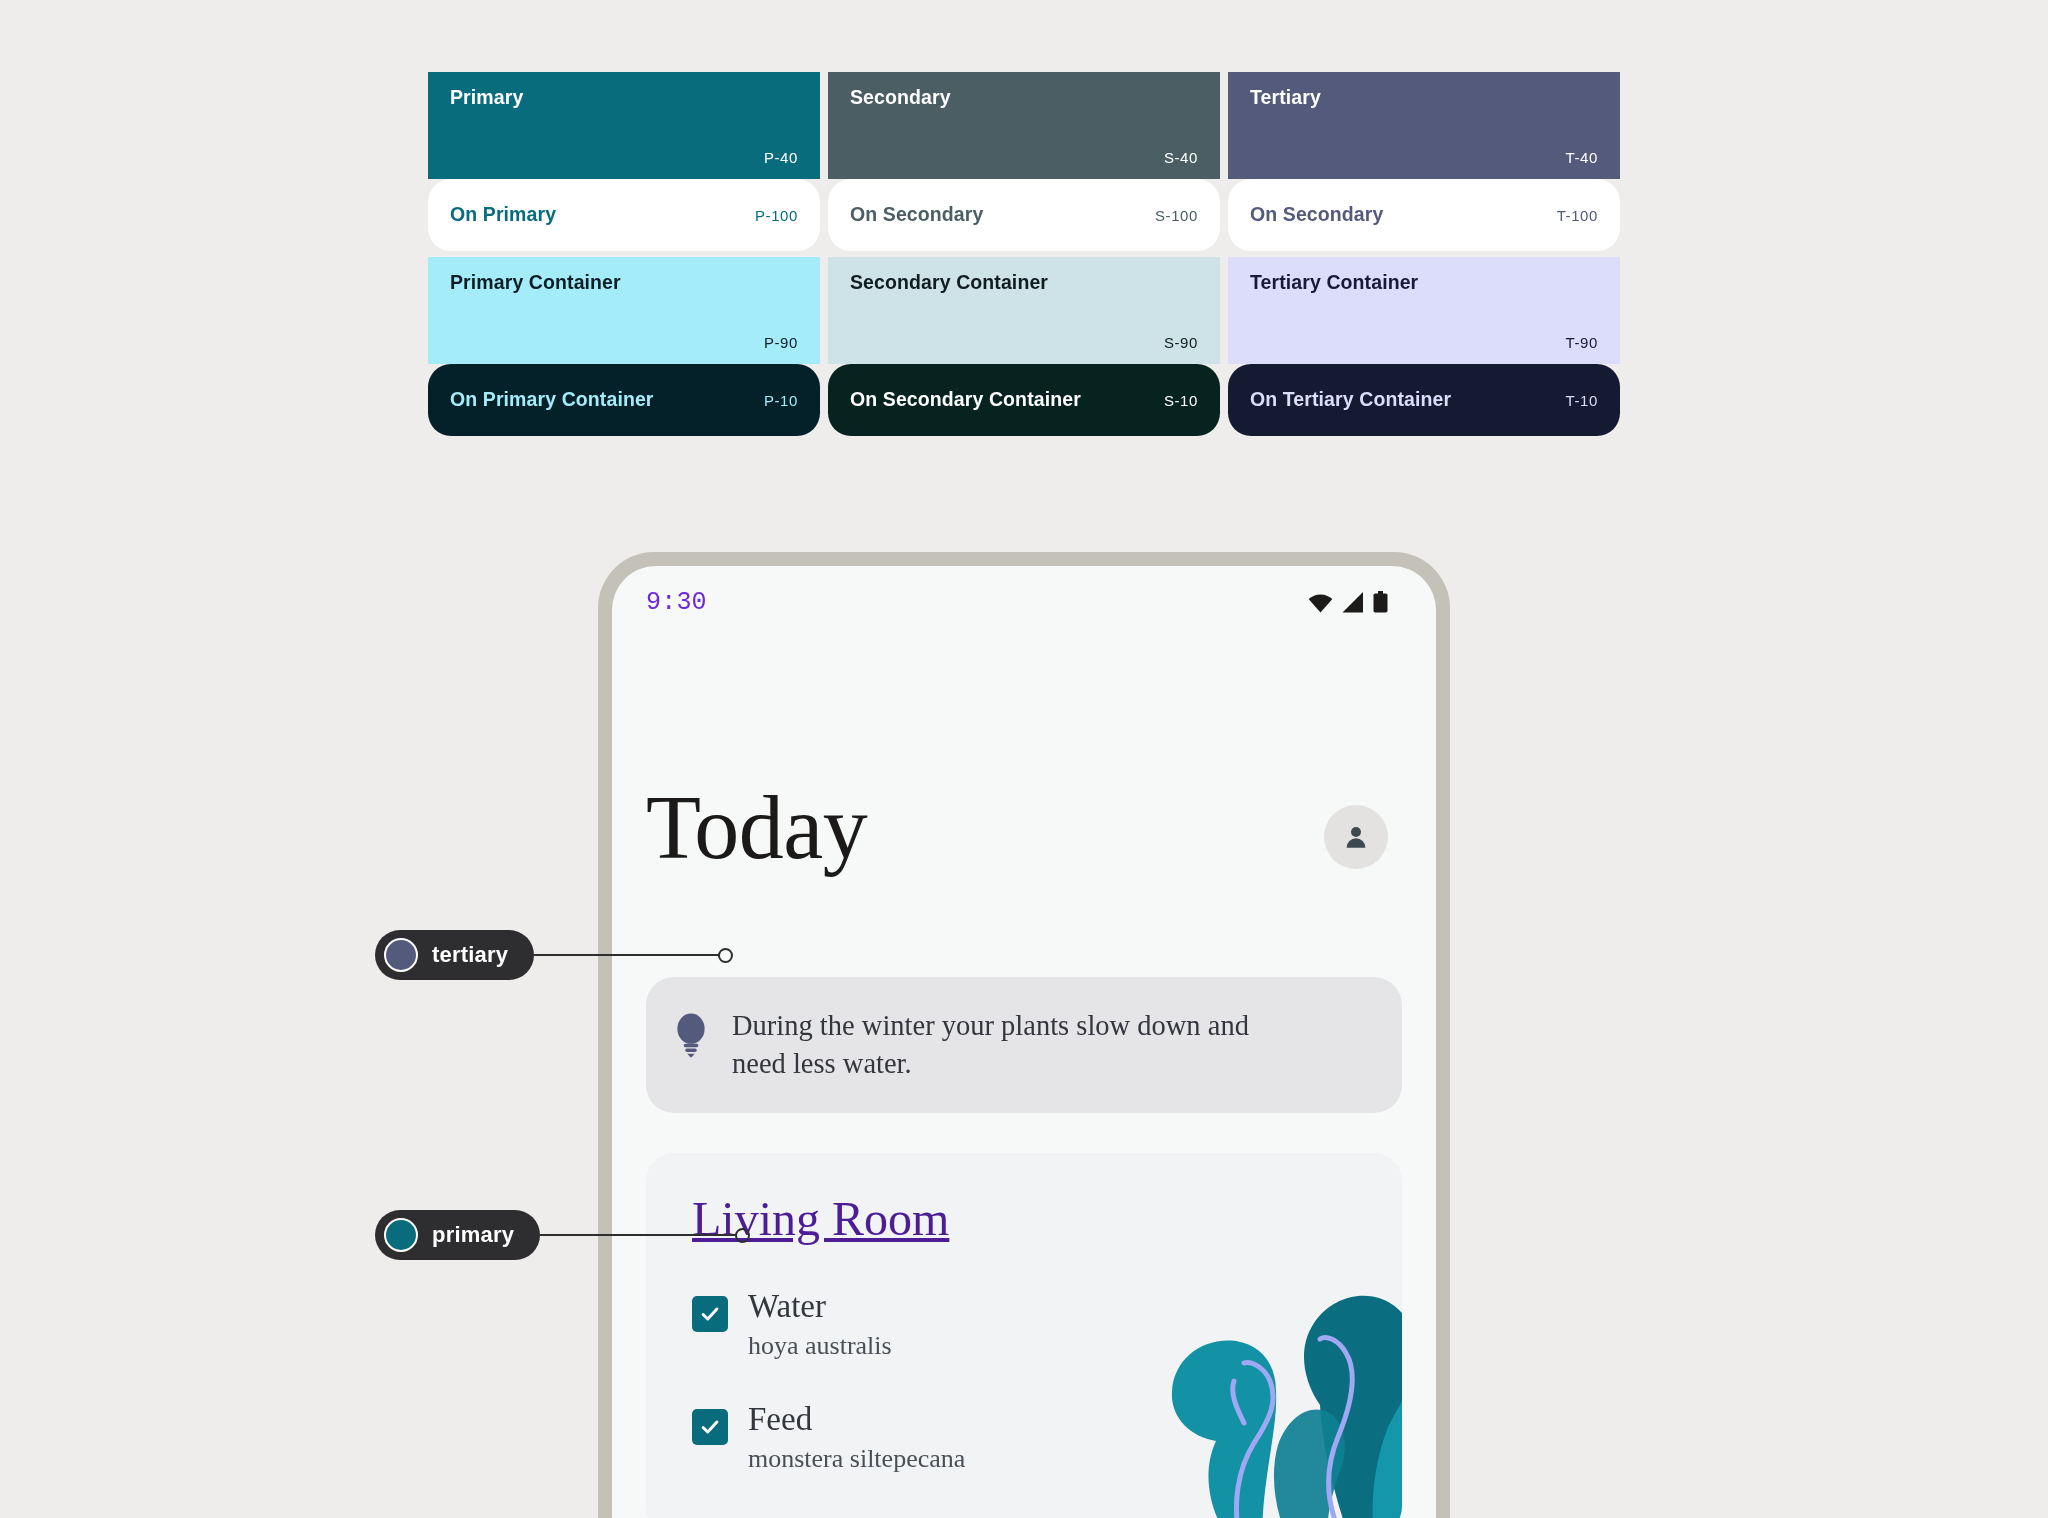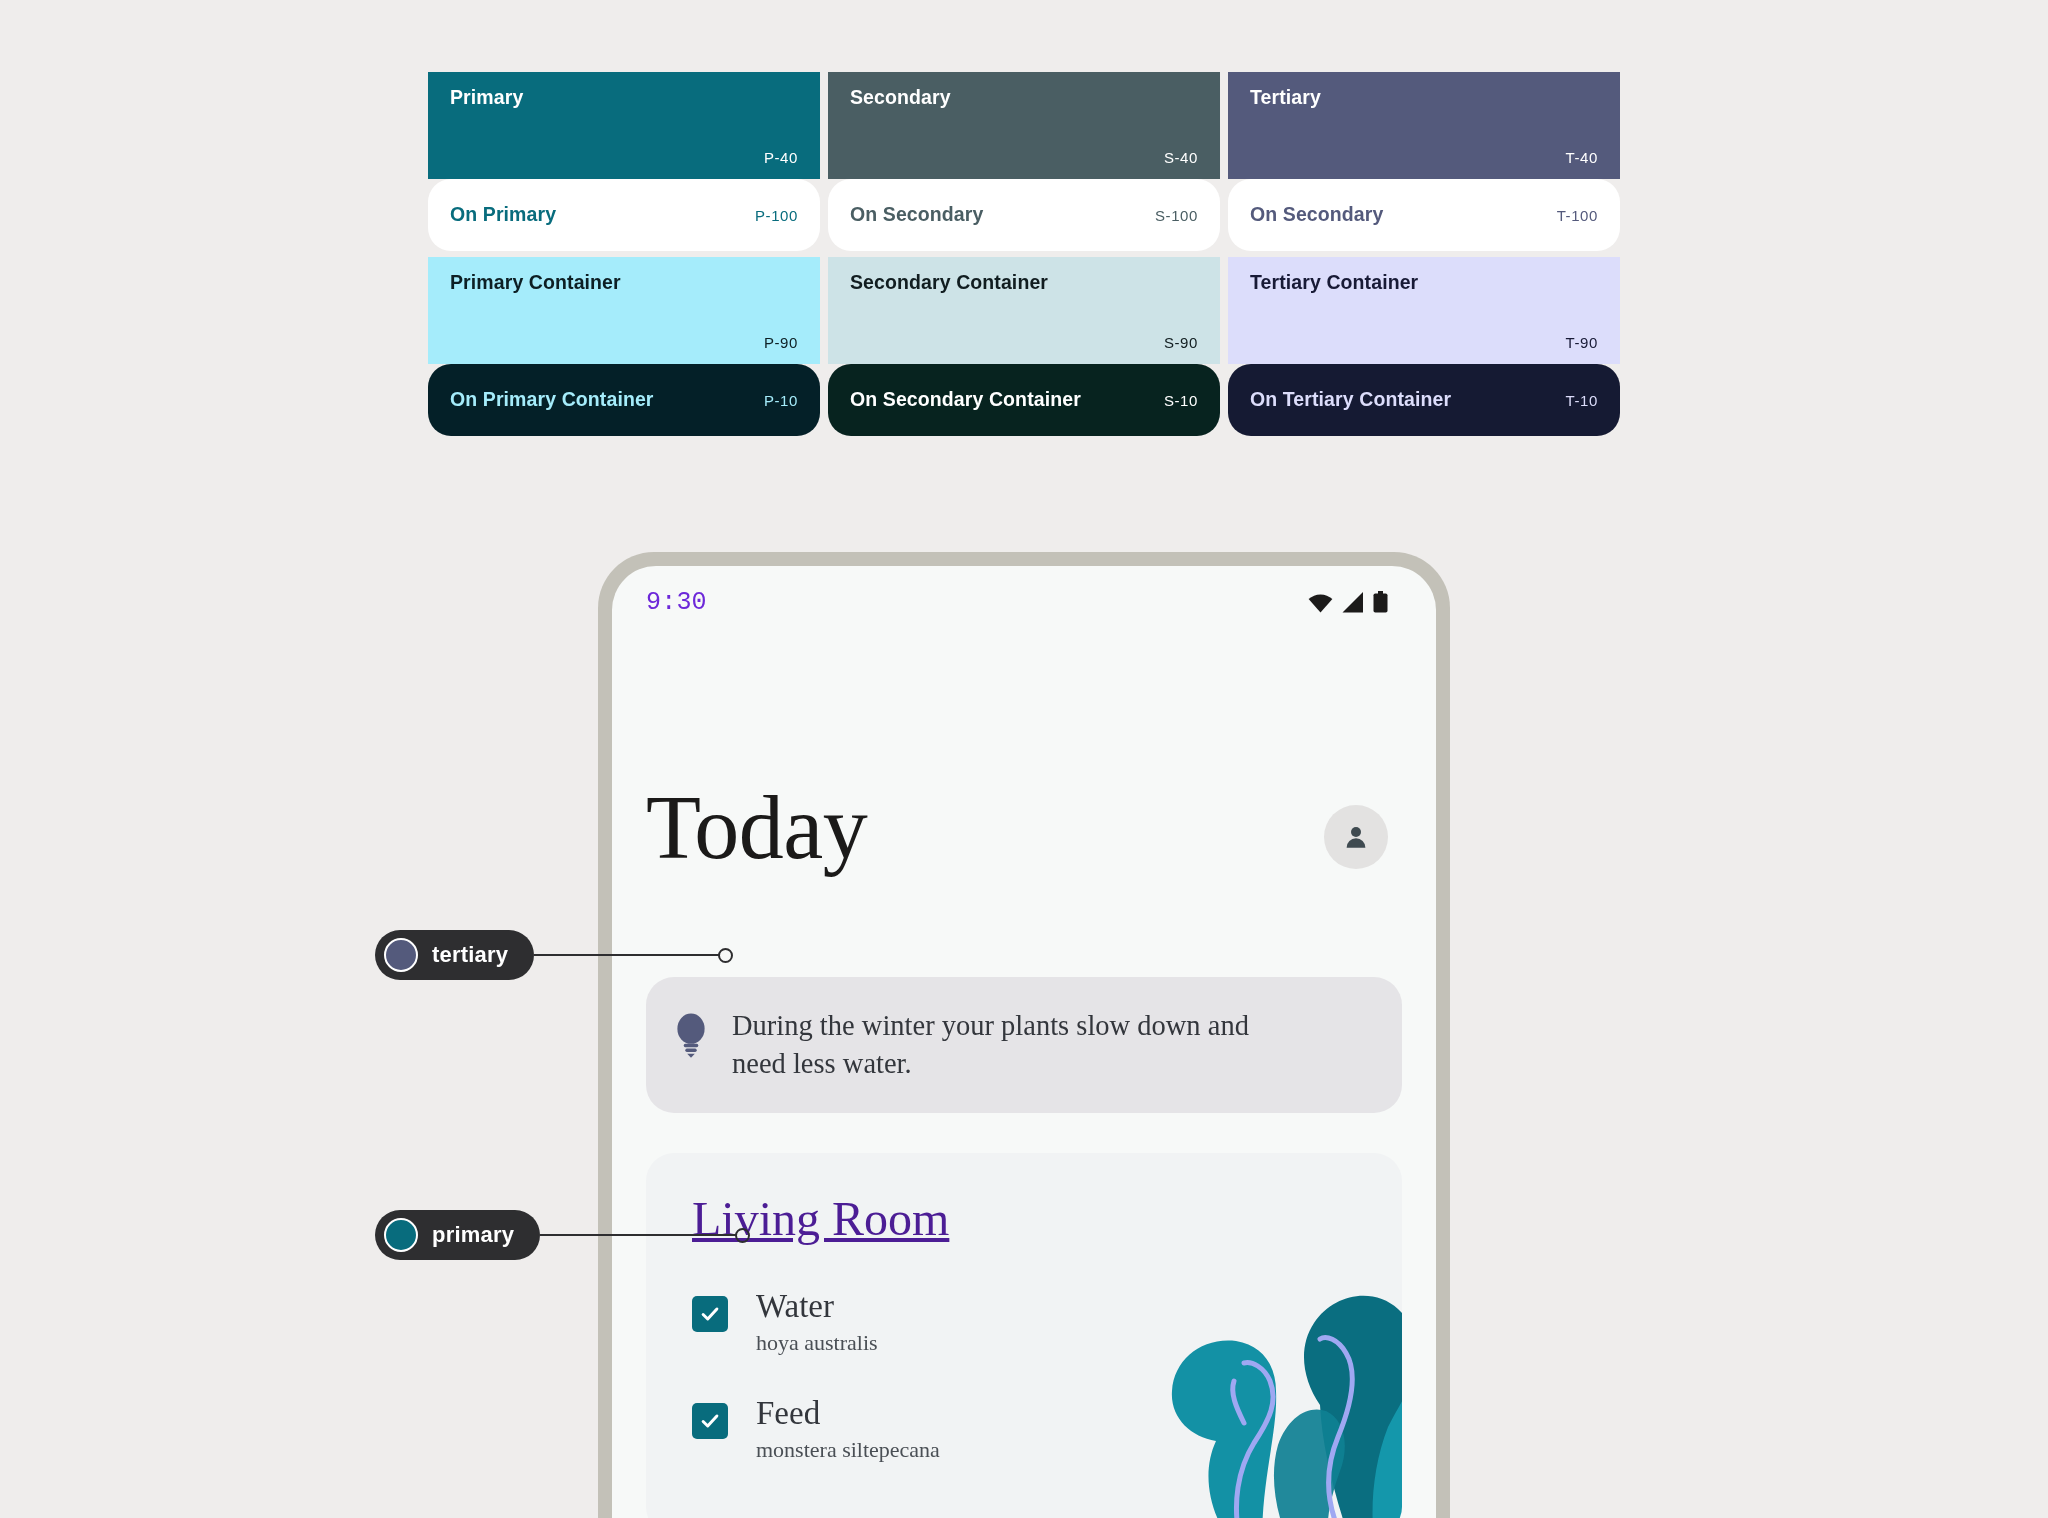--- a/index.html
+++ b/index.html
@@ -159,21 +159,21 @@
     font-size: 48px;
     color: #4c1d95;
     padding: 40px 0 0 46px;
     font-weight: 400;
     line-height: 1.1;
     text-decoration: underline;
   }
   .task-row {
     display: flex;
     align-items: flex-start;
-    gap: 28px;
+    gap: 20px;
     padding-left: 46px;
     position: relative;
     z-index: 2;
   }
   #task-row-0 { margin-top: 42px; }
   #task-row-1 { margin-top: 38px; }
   .checkbox {
     width: 36px;
     height: 36px;
     background: #086C7D;
@@ -186,21 +186,21 @@
   }
   .task-text { padding-top: 0; }
   .task-title {
     font-family: "Liberation Serif", serif;
     font-size: 33px;
     color: #33363c;
     line-height: 1.15;
   }
   .task-sub {
     font-family: "Liberation Serif", serif;
-    font-size: 22px;
+    font-size: 26px;
     color: #4a4f55;
     line-height: 1.3;
     margin-top: 3px;
   }
   #plant-art {
     position: absolute;
     right: -10px;
     bottom: -6px;
     width: 300px;
     height: 300px;

